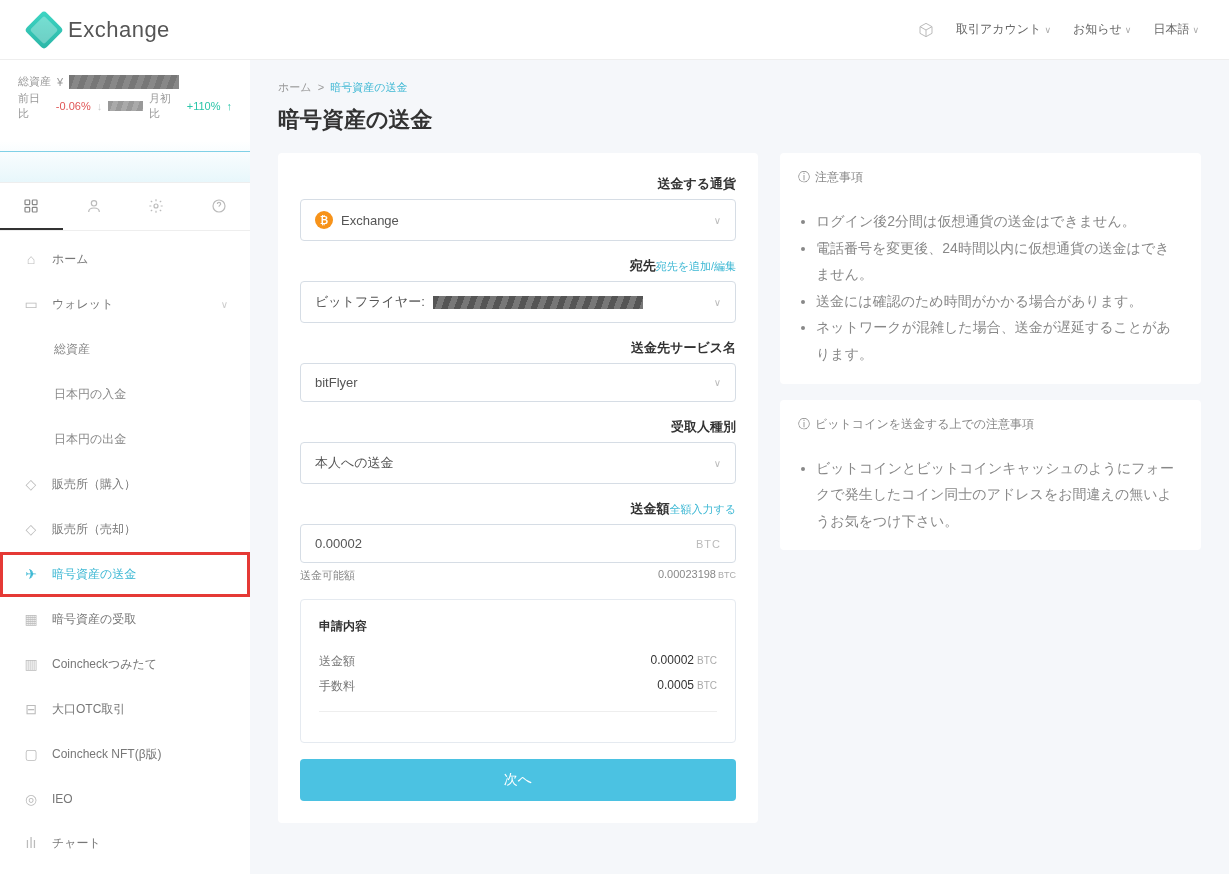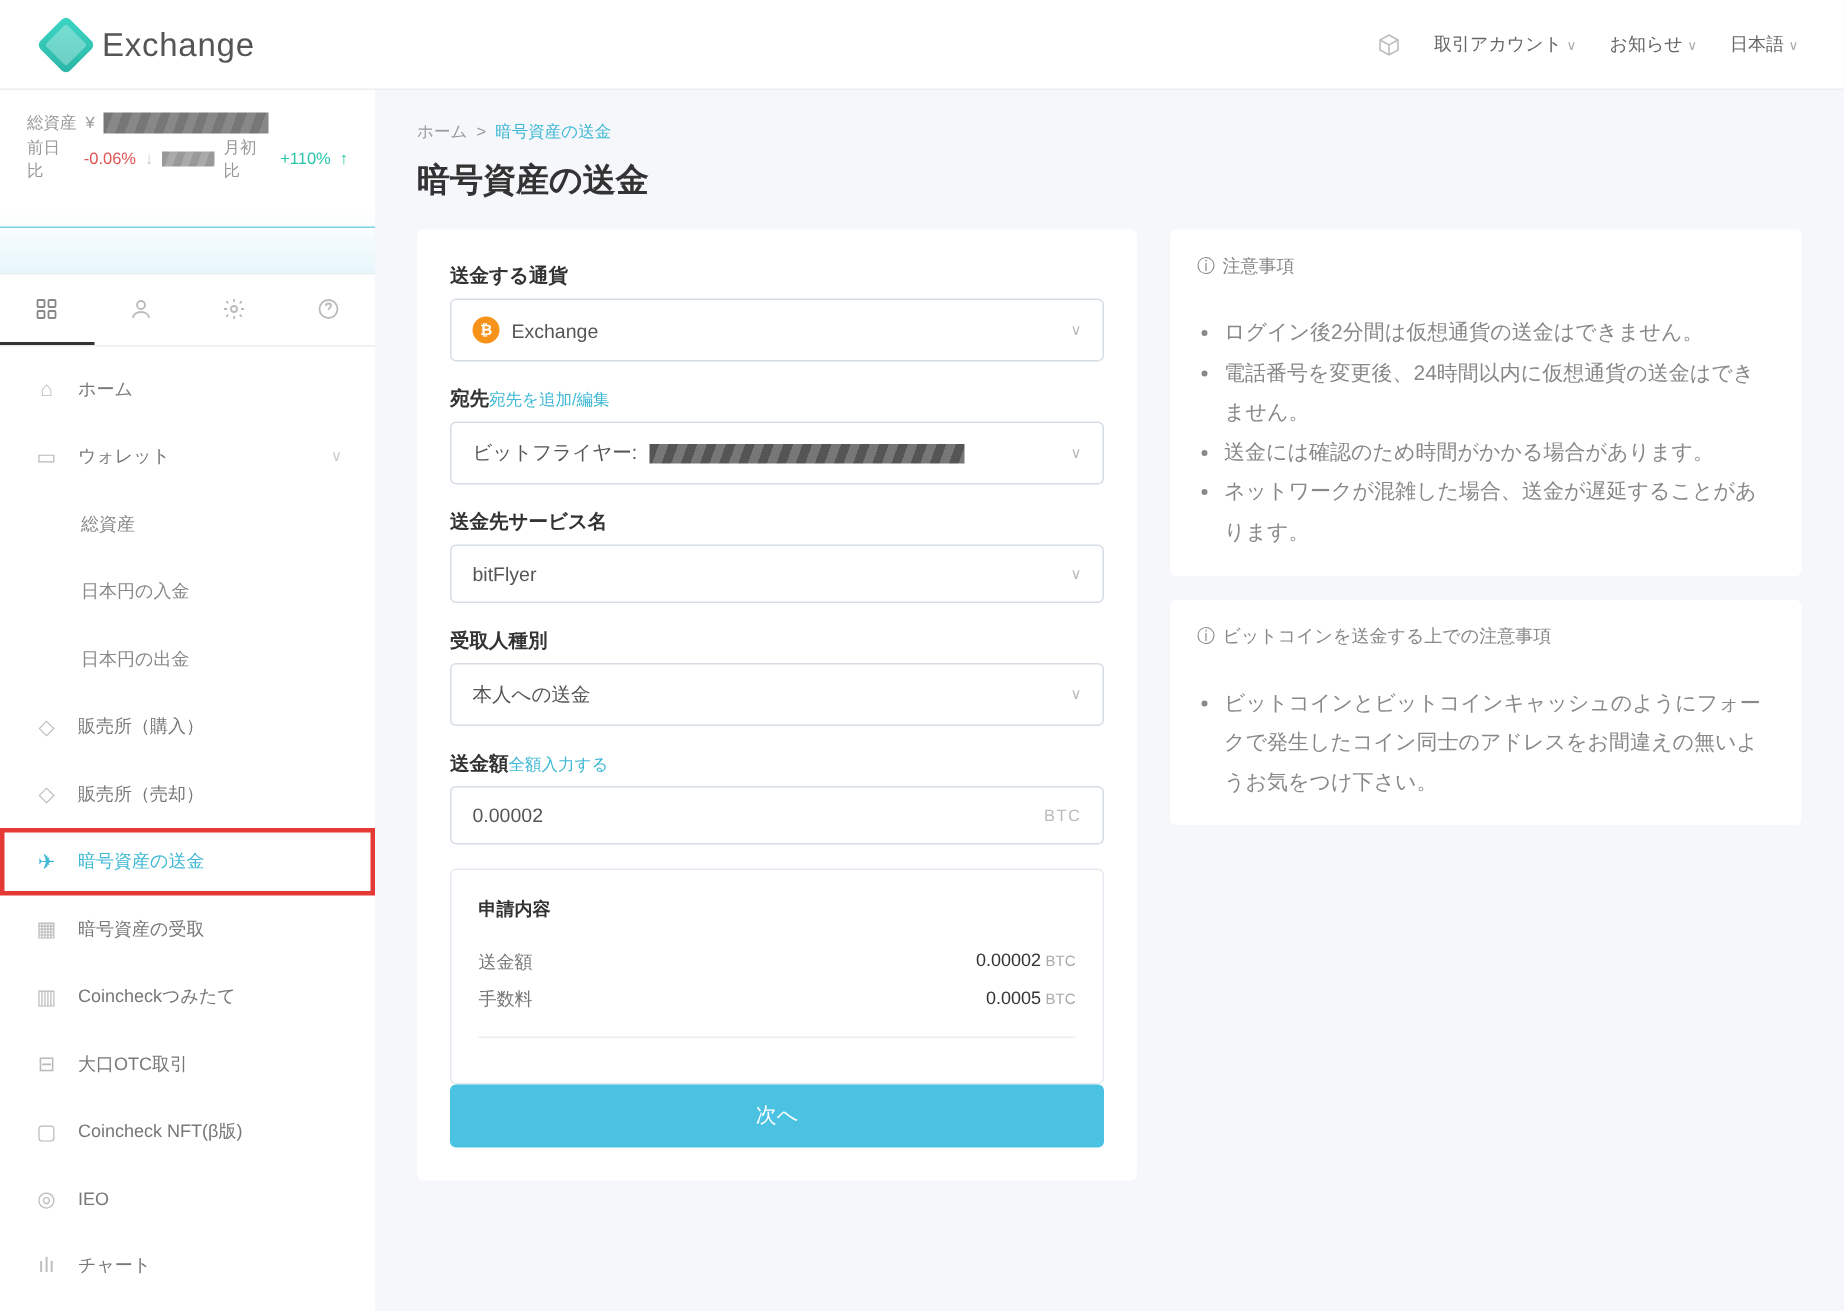--- a/index.html
+++ b/index.html
@@ -47,40 +47,40 @@
 
 .content-row { display:flex; gap:22px; align-items:flex-start;}
 .card { background:#fff; border-radius:4px; padding:22px;}
 .form-card { width: 480px;}
 .notices { flex:1; display:flex; flex-direction:column; gap:16px;}
 .notice-box { background:#fff; border-radius:4px; padding:16px 18px;}
 .notice-title { color:#888; font-size:12px; margin-bottom:8px; display:flex; align-items:center; gap:5px;}
 .notice-box ul { list-style: disc; padding-left: 18px; color:#888; font-size:14px; line-height:1.9;margin-top:22px;}
 
 .field-group { margin-bottom:16px;}
-.field-label-row { display:flex; align-items:center; justify-content:flex-start; margin-bottom:6px;}
+.field-label-row { display:flex; align-items:center; justify-content:flex-end; margin-bottom:6px;}
 .field-label { font-size:13px; font-weight:600; color:#333;}
 .field-link { font-size:11px; color:#3eb8d4; cursor:pointer;}
 .select-box, .input-box { border:1px solid #d6dde5; border-radius:4px; padding:11px 14px; display:flex; align-items:center; gap:8px; font-size:13px; color:#555; background:#fff; cursor:pointer;}
 .select-box .sel-chev { margin-left:auto; color:#bbb; font-size:10px;}
 .coin-badge { width:18px; height:18px; border-radius:50%; background:#f7931a; color:#fff; font-size:10px; font-weight:bold; display:flex; align-items:center; justify-content:center;}
 .addr-blur { display:inline-block; width:210px; height:13px; background: repeating-linear-gradient(110deg,#555 0 6px,#777 6px 12px); }
 .input-box { cursor:text;}
 .input-box .suffix { margin-left:auto; color:#bbb; font-size:11px; letter-spacing:1px;}
 .subtext-row { display:flex; justify-content:space-between; font-size:11px; color:#888; margin-top:5px;}
 .subtext-row .unit { font-size:9px; color:#aaa; margin-left:2px;}
 
 .summary-box { border:1px solid #e5eaf0; border-radius:4px; padding:18px; margin-top:14px;}
 .summary-title { font-size:12px; font-weight:600; margin-bottom:14px; color:#333;}
 .summary-row { display:flex; justify-content:space-between; font-size:12px; color:#777; padding:4px 0;}
 .summary-row .val { color:#333;}
 .summary-row .unit { font-size:10px; color:#aaa; margin-left:3px;}
 .summary-divider { border-top:1px solid #eee; margin:12px 0;}
 .summary-total .val { font-size:18px; color:#222;}
-.next-btn { width:100%; background:#4bc2e2; color:#fff; border:none; border-radius:4px; padding:12px; font-size:14px; margin-top:0; cursor:pointer;}
+.next-btn { width:100%; background:#4bc2e2; color:#fff; border:none; border-radius:4px; padding:12px; font-size:14px; margin-top:16px; cursor:pointer;}
 
 svg.icon { width:16px; height:16px; vertical-align:middle;}
 </style>
 </head>
 <body>
 
 <div class="topbar">
   <div class="logo-wrap">
     <div class="logo-diamond"></div>
     <span class="logo-text">Exchange</span>
@@ -264,20 +264,24 @@
 
         <div class="field-group">
           <div class="field-label-row">
             <span class="field-label">送金額</span>
             <span class="field-link">全額入力する</span>
           </div>
           <div class="input-box">
             <span>0.00002</span>
             <span class="suffix">BTC</span>
           </div>
+          <div class="subtext-row">
+            <span>送金可能額</span>
+            <span><span>0.00023198</span><span class="unit">BTC</span></span>
+          </div>
         </div>
 
         <div class="summary-box">
           <div class="summary-title">申請内容</div>
           <div class="summary-row">
             <span>送金額</span>
             <span><span class="val">0.00002</span><span class="unit">BTC</span></span>
           </div>
           <div class="summary-row">
             <span>手数料</span>

